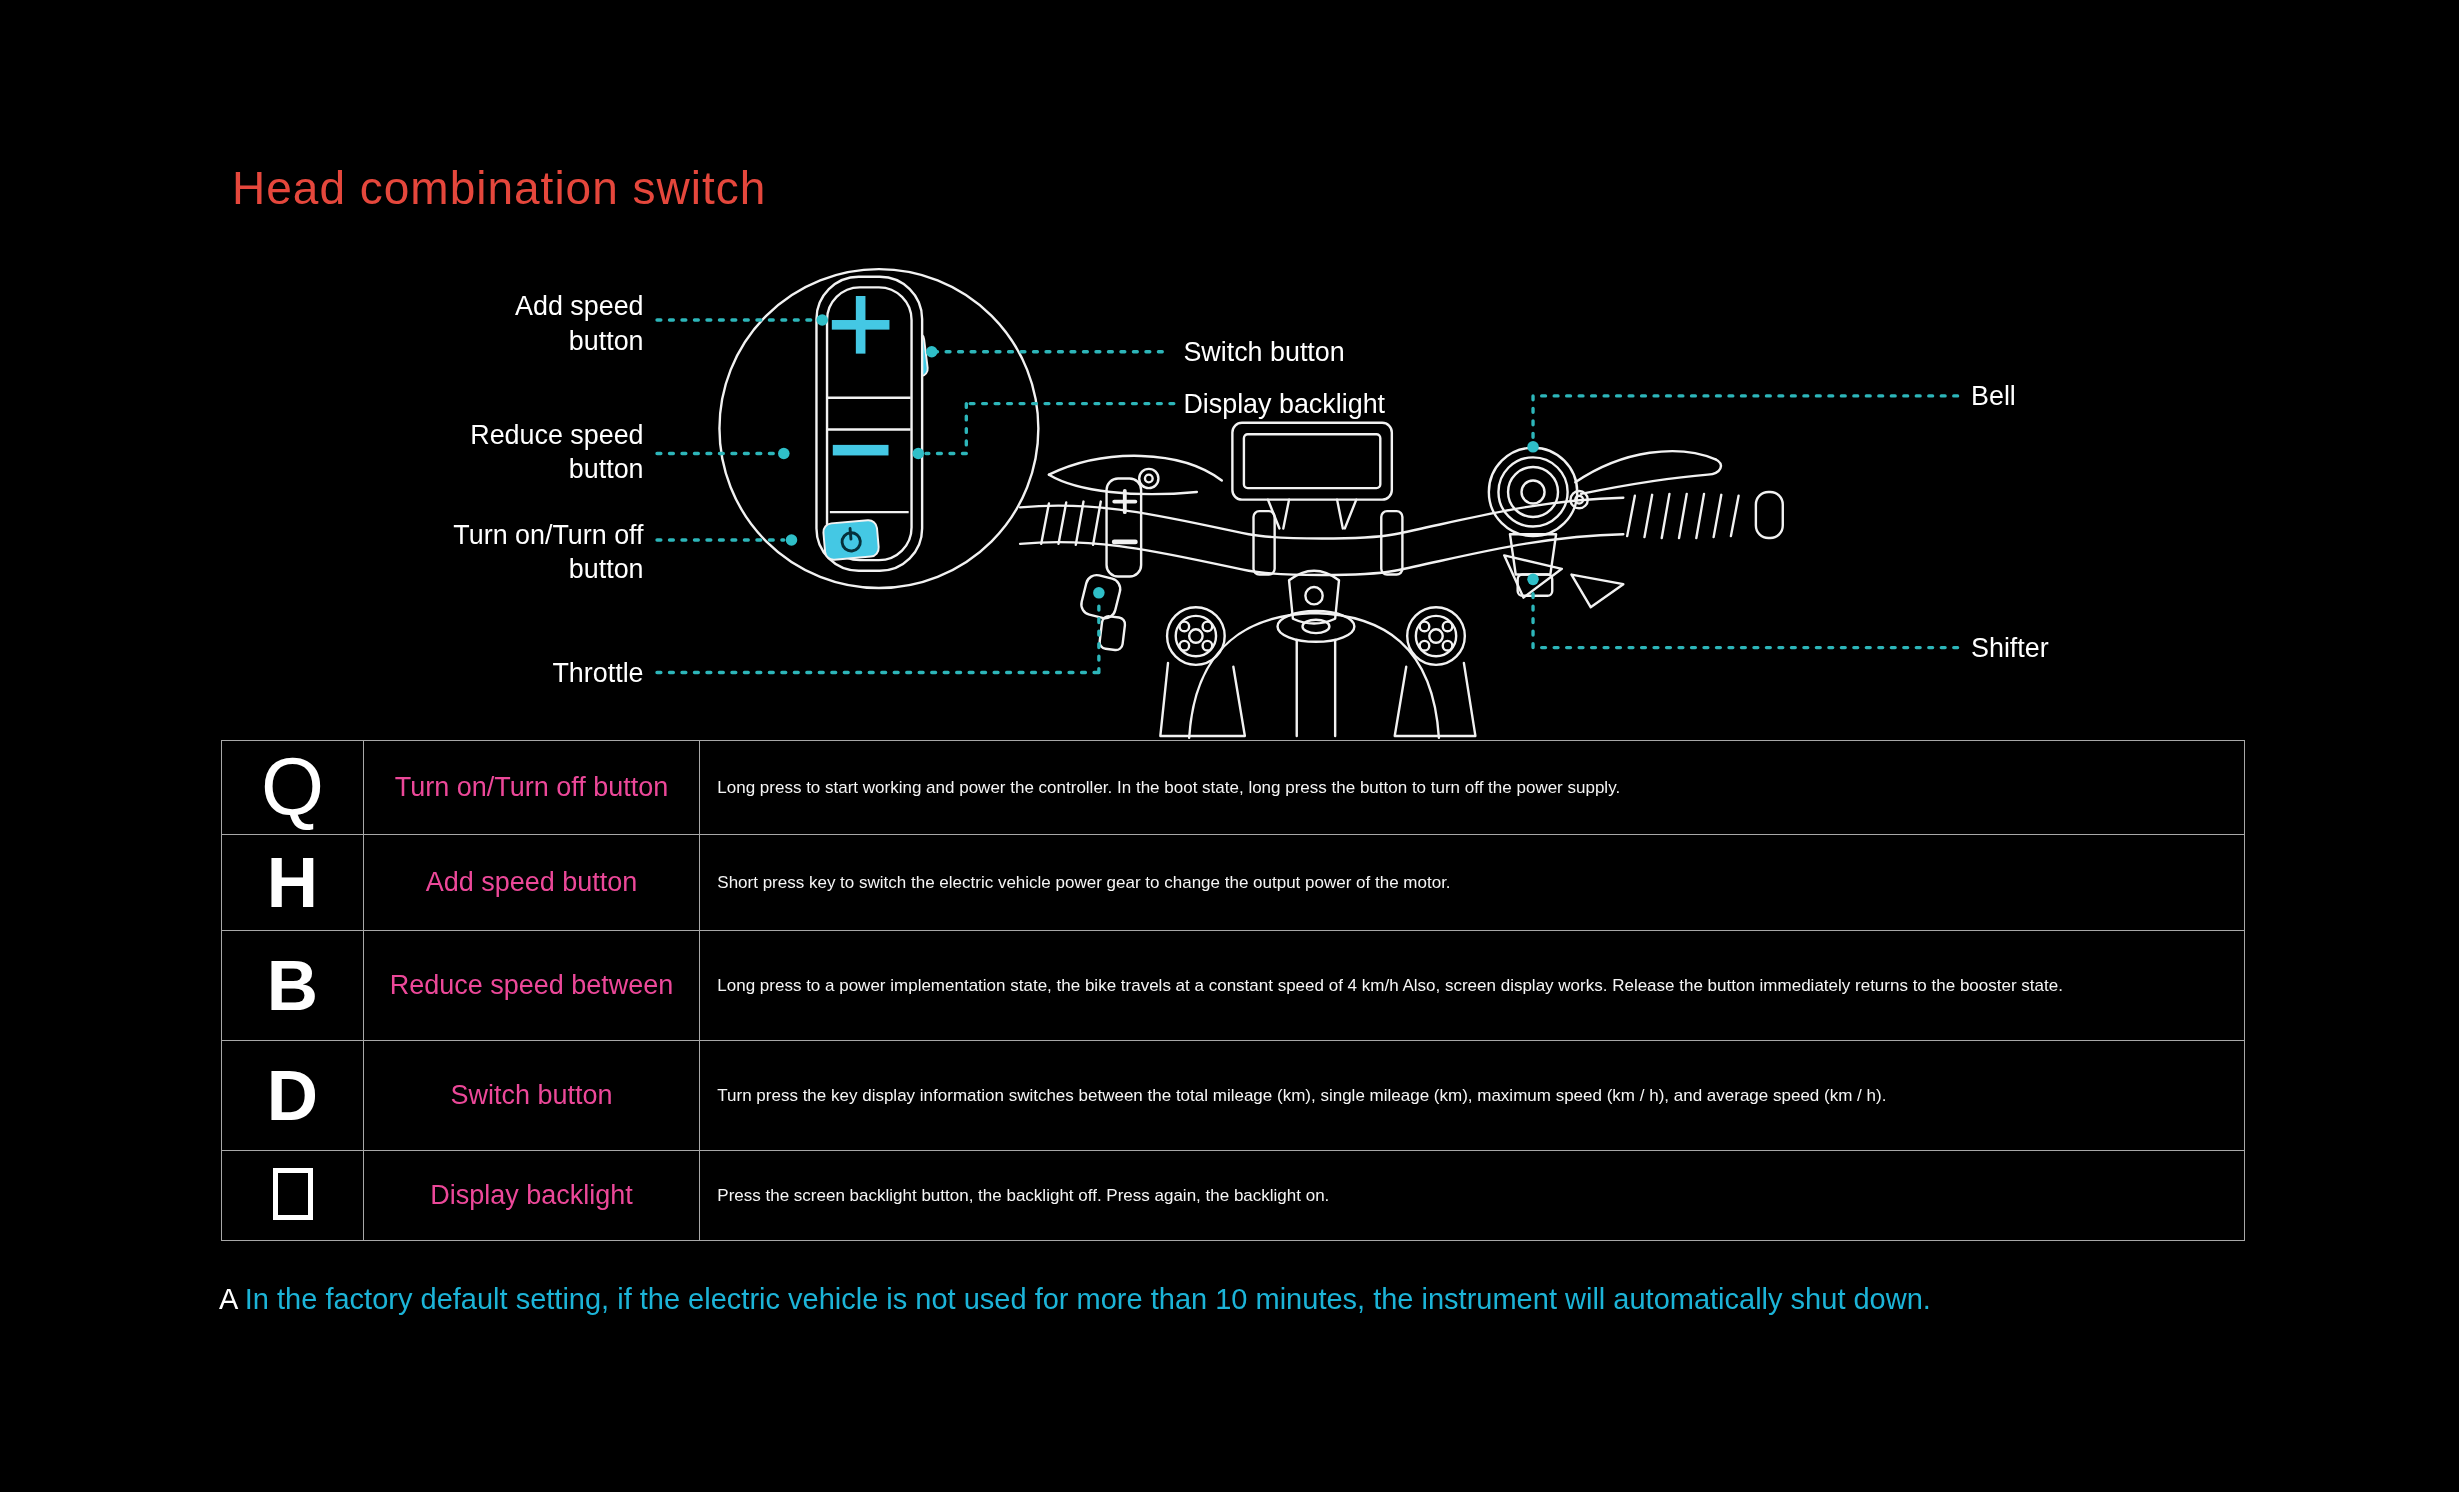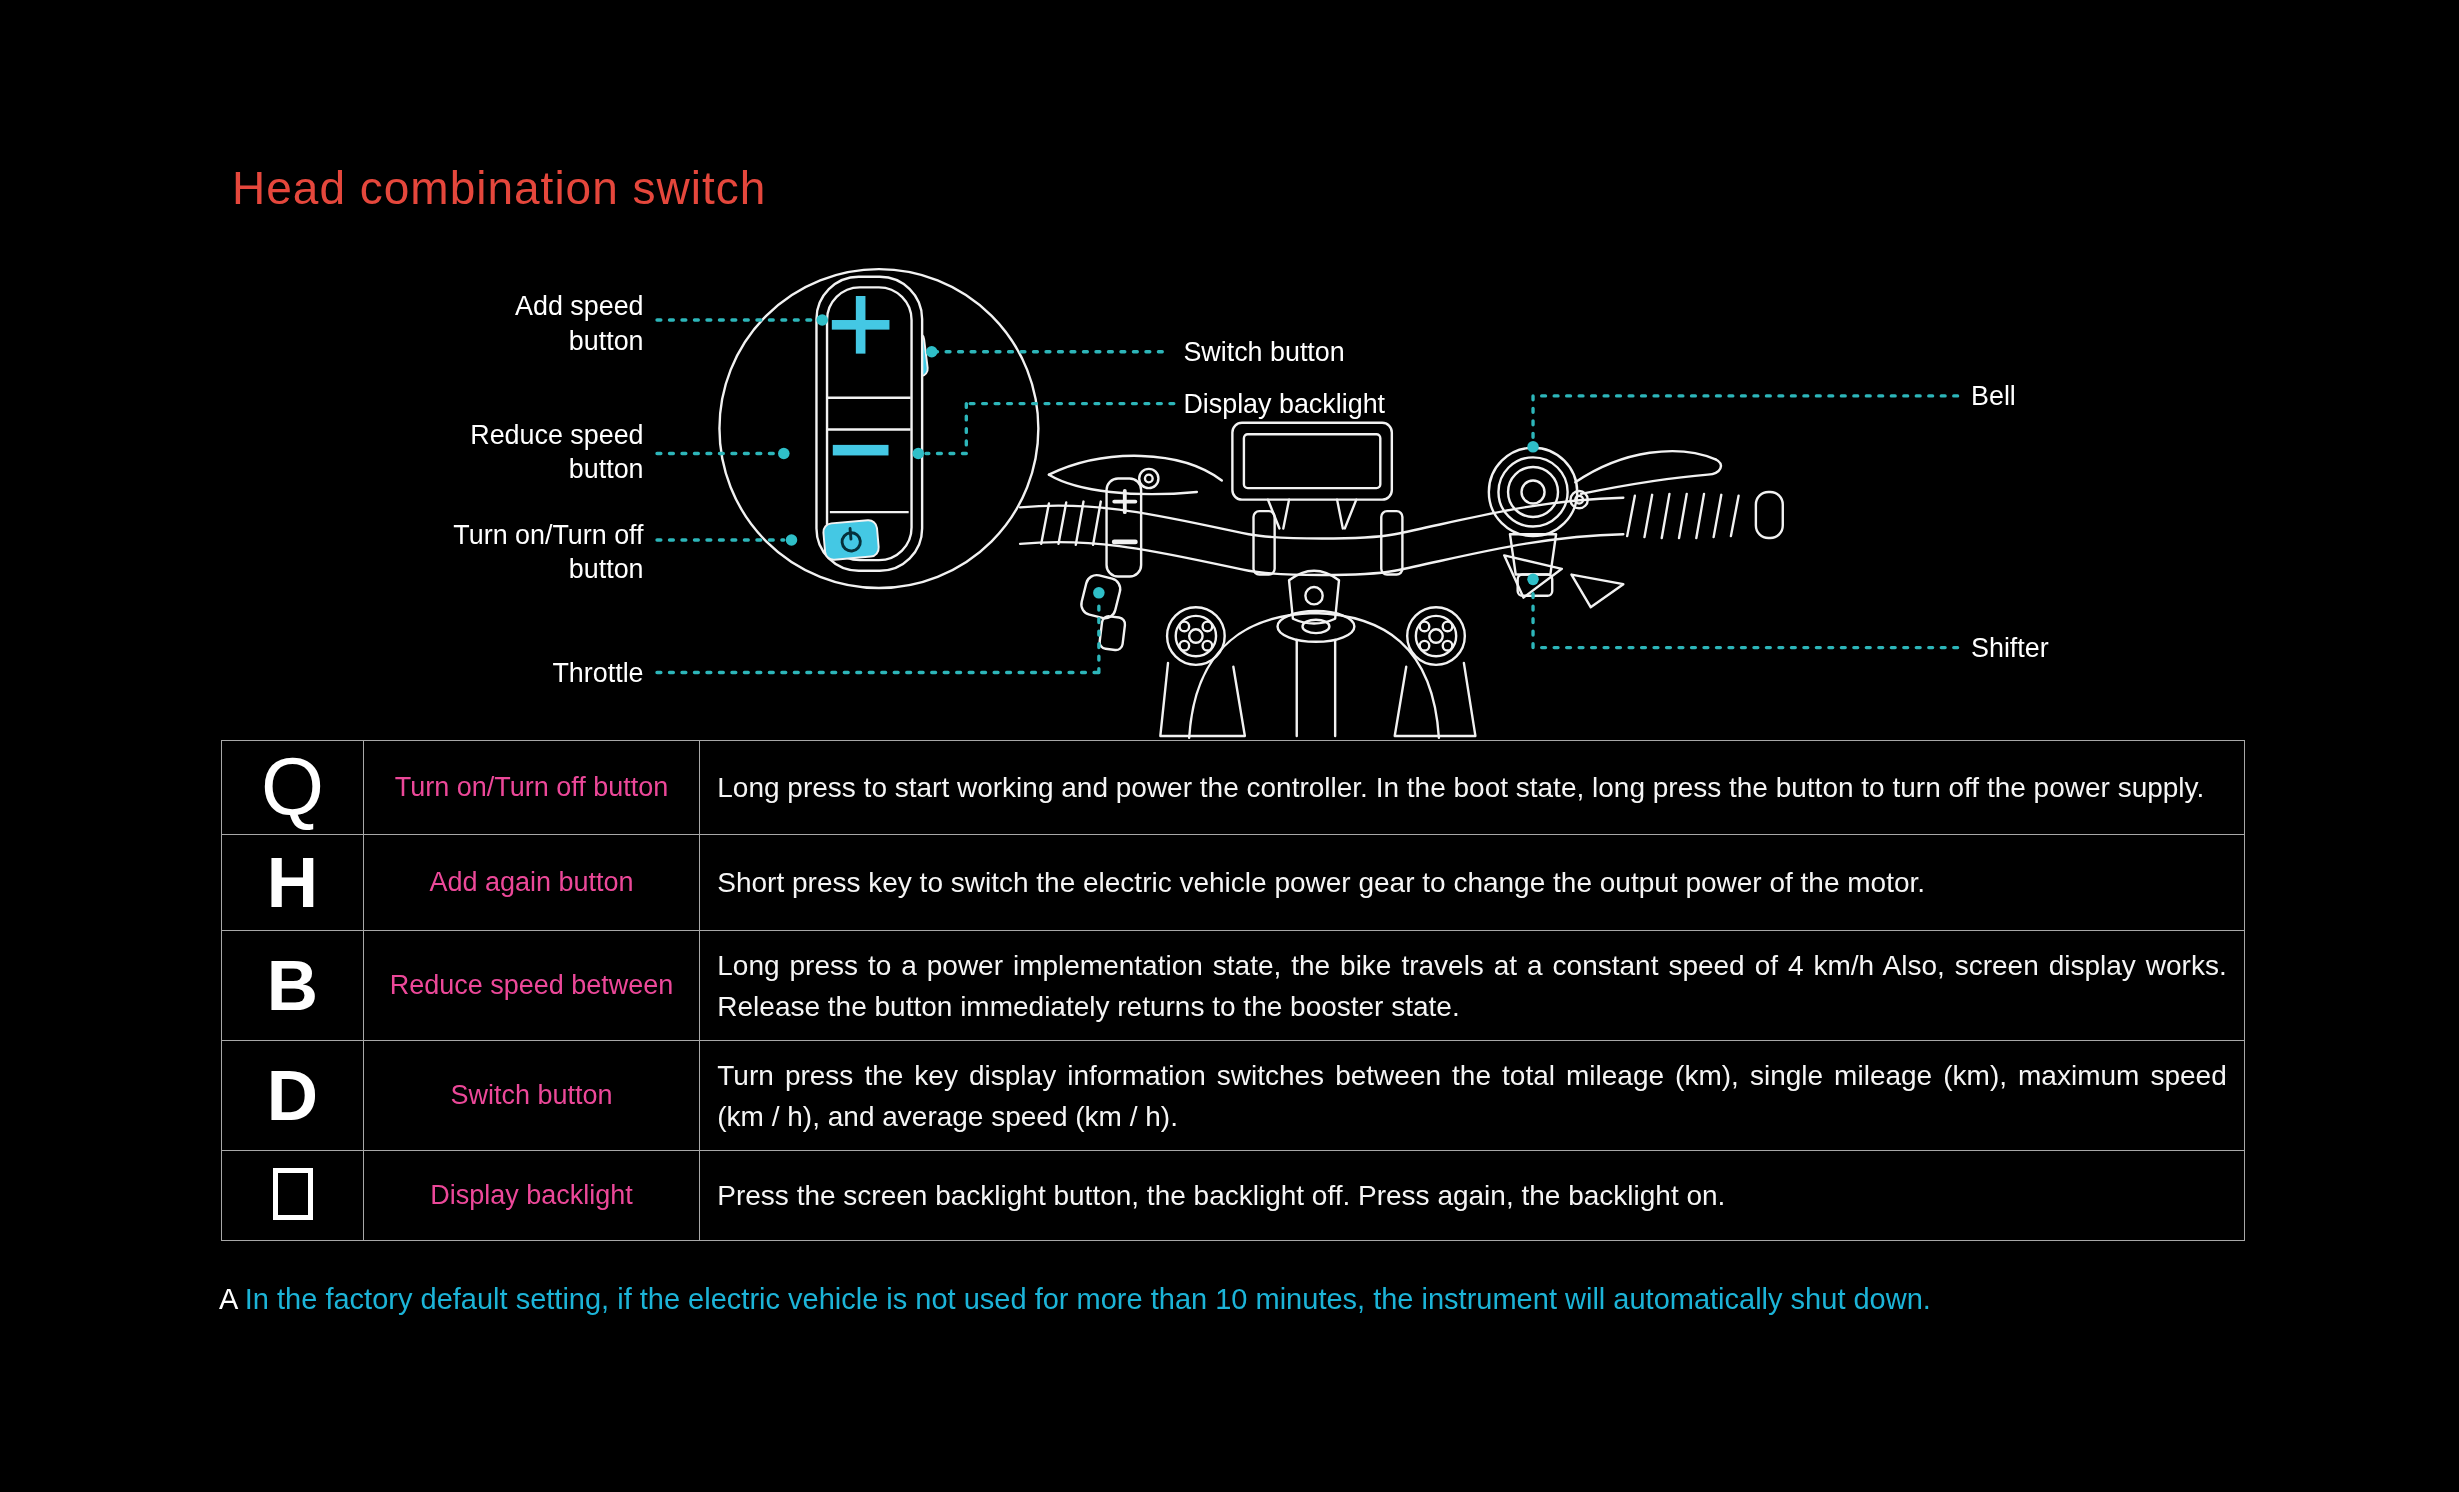--- a/index.html
+++ b/index.html
@@ -25,21 +25,21 @@
     border-collapse:collapse;table-layout:fixed;
   }
   .spec-table td{border:1.9px solid var(--border);vertical-align:middle;}
   .spec-table tr:nth-child(1){height:94px;}
   .spec-table tr:nth-child(2){height:96px;}
   .spec-table tr:nth-child(3){height:110px;}
   .spec-table tr:nth-child(4){height:110px;}
   .spec-table tr:nth-child(5){height:90px;}
   td.c-icon{width:142px;text-align:center;}
   td.c-name{width:336px;text-align:center;font-size:27px;color:#ec4899;}
-  td.c-desc{width:1545px;text-align:justify;font-size:28px;line-height:41px;
+  td.c-desc{width:1545px;text-align:justify;font-size:17px;line-height:41px;
             color:#f5f5f5;padding:0 17.3px;}
   .glyph.letter{font-weight:700;font-size:71px;line-height:1;color:#fff;}
   .glyph.letter.thin{font-weight:400;font-size:81px;}
   .glyph.square-icon{display:inline-block;width:40px;height:52px;border:5.8px solid #fff;}
 
   
   .footnote{position:absolute;left:219px;top:1283px;font-size:29px;}
   .footnote .prefix{color:#fff;}
   .footnote .note-text{color:var(--note-cyan);}
 </style>
@@ -186,21 +186,21 @@
 <table class="spec-table">
   <tbody id="table-body">
   <tr>
     <td class="c-icon"><span class="glyph letter thin">Q</span></td>
     <td class="c-name">Turn on/Turn off button</td>
     <td class="c-desc">Long press to start working and power the controller. In the boot state, long press the button to turn off the power supply.</td>
   </tr>
 
   <tr>
     <td class="c-icon"><span class="glyph letter">H</span></td>
-    <td class="c-name">Add again button</td>
+    <td class="c-name">Add speed button</td>
     <td class="c-desc">Short press key to switch the electric vehicle power gear to change the output power of the motor.</td>
   </tr>
 
   <tr>
     <td class="c-icon"><span class="glyph letter">B</span></td>
     <td class="c-name">Reduce speed between</td>
     <td class="c-desc">Long press to a power implementation state, the bike travels at a constant speed of 4 km/h Also, screen display works. Release the button immediately returns to the booster state.</td>
   </tr>
 
   <tr>

